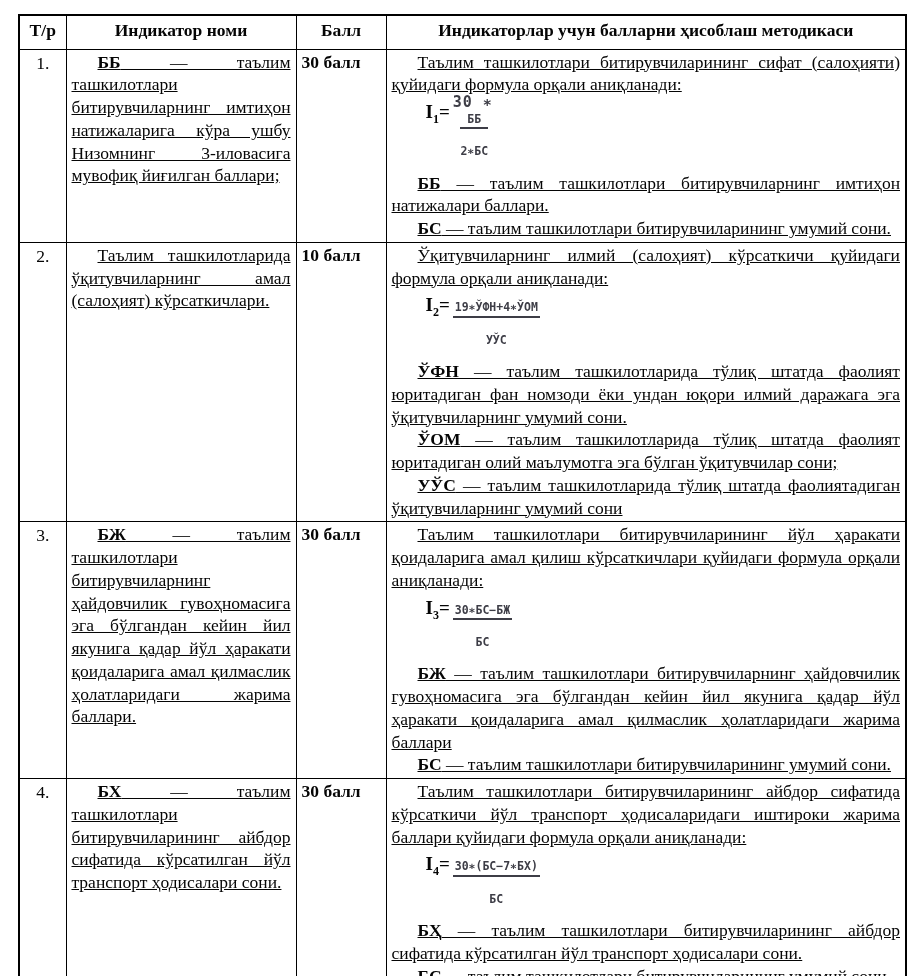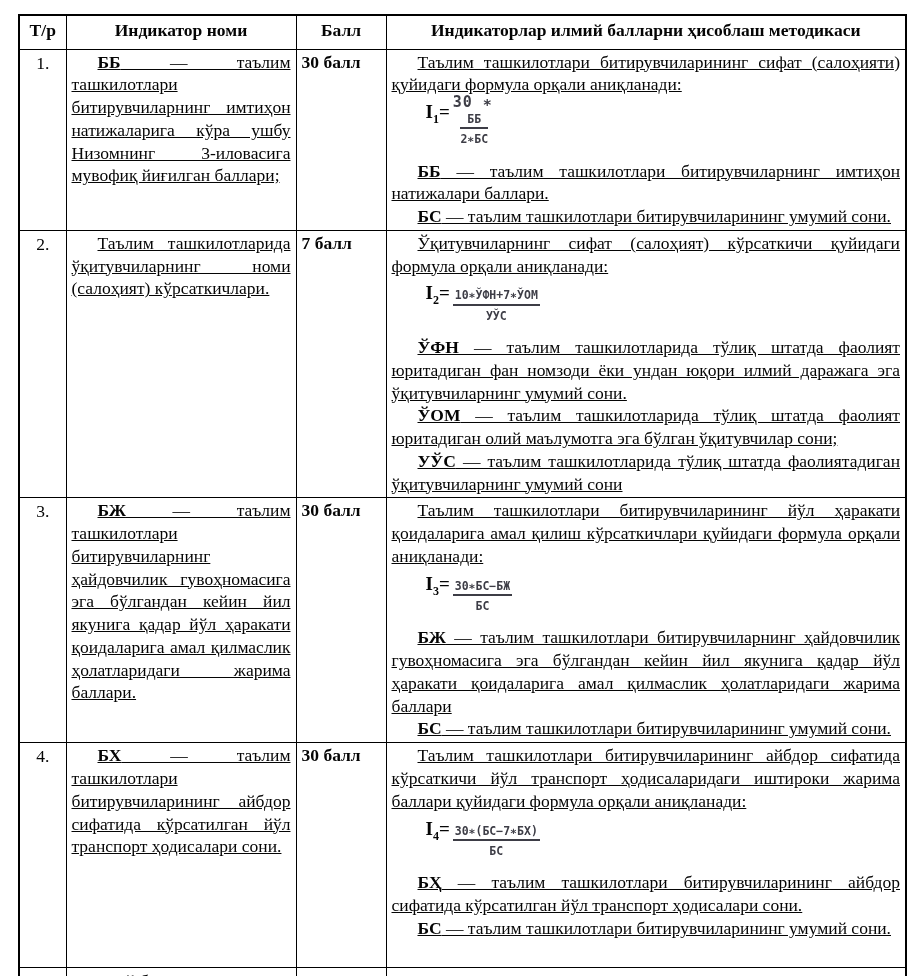--- a/index.html
+++ b/index.html
@@ -36,41 +36,41 @@
   .fname sub { font-size:12px; }
   .fexpr {
     display:inline-flex; align-items:center;
     position:relative; top:-11px; margin-left:3px;
     font-family:"DejaVu Sans Mono", monospace;
     font-weight:bold; color:#3d3d46; font-size:11.5px; line-height:1.25;flex-direction:column;
   }
   .fpre { font-size:15px; margin-right:3px; letter-spacing:1px; }
   .frac { display:inline-block; text-align:center; }
   .fnum { display:block; border-bottom:2px solid #3d3d46; padding:0 2px 1px 2px; }
-  .fden { display:block; padding-top:3px; }
+  .fden { display:block; padding-top:15px; }
 
   tr.footer-row td { font-weight:bold; padding-top:2px; padding-bottom:2px; }
 </style>
 </head>
 <body>
 
 <div class="page">
   <table class="doc-table">
     <colgroup>
       <col class="c-num">
         <col class="c-ind">
         <col class="c-score">
         <col class="c-meth">
     </colgroup>
     <thead>
       <tr style="height:34px;">
         <th>Т/р</th>
         <th>Индикатор номи</th>
         <th>Балл</th>
-        <th>Индикаторлар илмий балларни ҳисоблаш методикаси</th>
+        <th>Индикаторлар учун балларни ҳисоблаш методикаси</th>
       </tr>
     </thead>
     <tbody>
 
       <tr style="height:174px;">
         <td class="num-cell">1.</td>
         <td class="ind-cell">
           <p><span class="term">ББ</span><span> — таълим ташкилотлари битирувчиларнинг имтиҳон натижаларига кўра ушбу Низомнинг 3-иловасига мувофиқ йиғилган баллари;</span></p>
         </td>
         <td class="score-cell">30 балл</td>
@@ -86,30 +86,30 @@
               </span>
           </div>
           <p><span class="term">ББ</span><span> — таълим ташкилотлари битирувчиларнинг имтиҳон натижалари баллари.</span></p>
           <p><span class="term">БС</span><span> — таълим ташкилотлари битирувчиларининг умумий сони.</span></p>
         </td>
       </tr>
 
       <tr style="height:246px;">
         <td class="num-cell">2.</td>
         <td class="ind-cell">
-          <p><span class="term"></span><span>Таълим ташкилотларида ўқитувчиларнинг номи (салоҳият) кўрсаткичлари.</span></p>
+          <p><span class="term"></span><span>Таълим ташкилотларида ўқитувчиларнинг амал (салоҳият) кўрсаткичлари.</span></p>
         </td>
-        <td class="score-cell">7 балл</td>
+        <td class="score-cell">10 балл</td>
         <td class="meth-cell">
-          <p>Ўқитувчиларнинг сифат (салоҳият) кўрсаткичи қуйидаги формула орқали аниқланади:</p>
+          <p>Ўқитувчиларнинг илмий (салоҳият) кўрсаткичи қуйидаги формула орқали аниқланади:</p>
           <div class="formula">
             <span class="fname"><span>I</span><sub>2</sub><span>=</span></span><span class="fexpr">
                 <span class="fpre"></span>
                 <span class="frac">
-                  <span class="fnum">10∗ЎФН+7∗ЎОМ</span>
+                  <span class="fnum">19∗ЎФН+4∗ЎОМ</span>
                   <span class="fden">УЎС</span>
                 </span>
               </span>
           </div>
           <p><span class="term">ЎФН</span><span> — таълим ташкилотларида тўлиқ штатда фаолият юритадиган фан номзоди ёки ундан юқори илмий даражага эга ўқитувчиларнинг умумий сони.</span></p>
           <p><span class="term">ЎОМ</span><span> — таълим ташкилотларида тўлиқ штатда фаолият юритадиган олий маълумотга эга бўлган ўқитувчилар сони;</span></p>
           <p><span class="term">УЎС</span><span> — таълим ташкилотларида тўлиқ штатда фаолиятадиган ўқитувчиларнинг умумий сони</span></p>
         </td>
       </tr>
 

